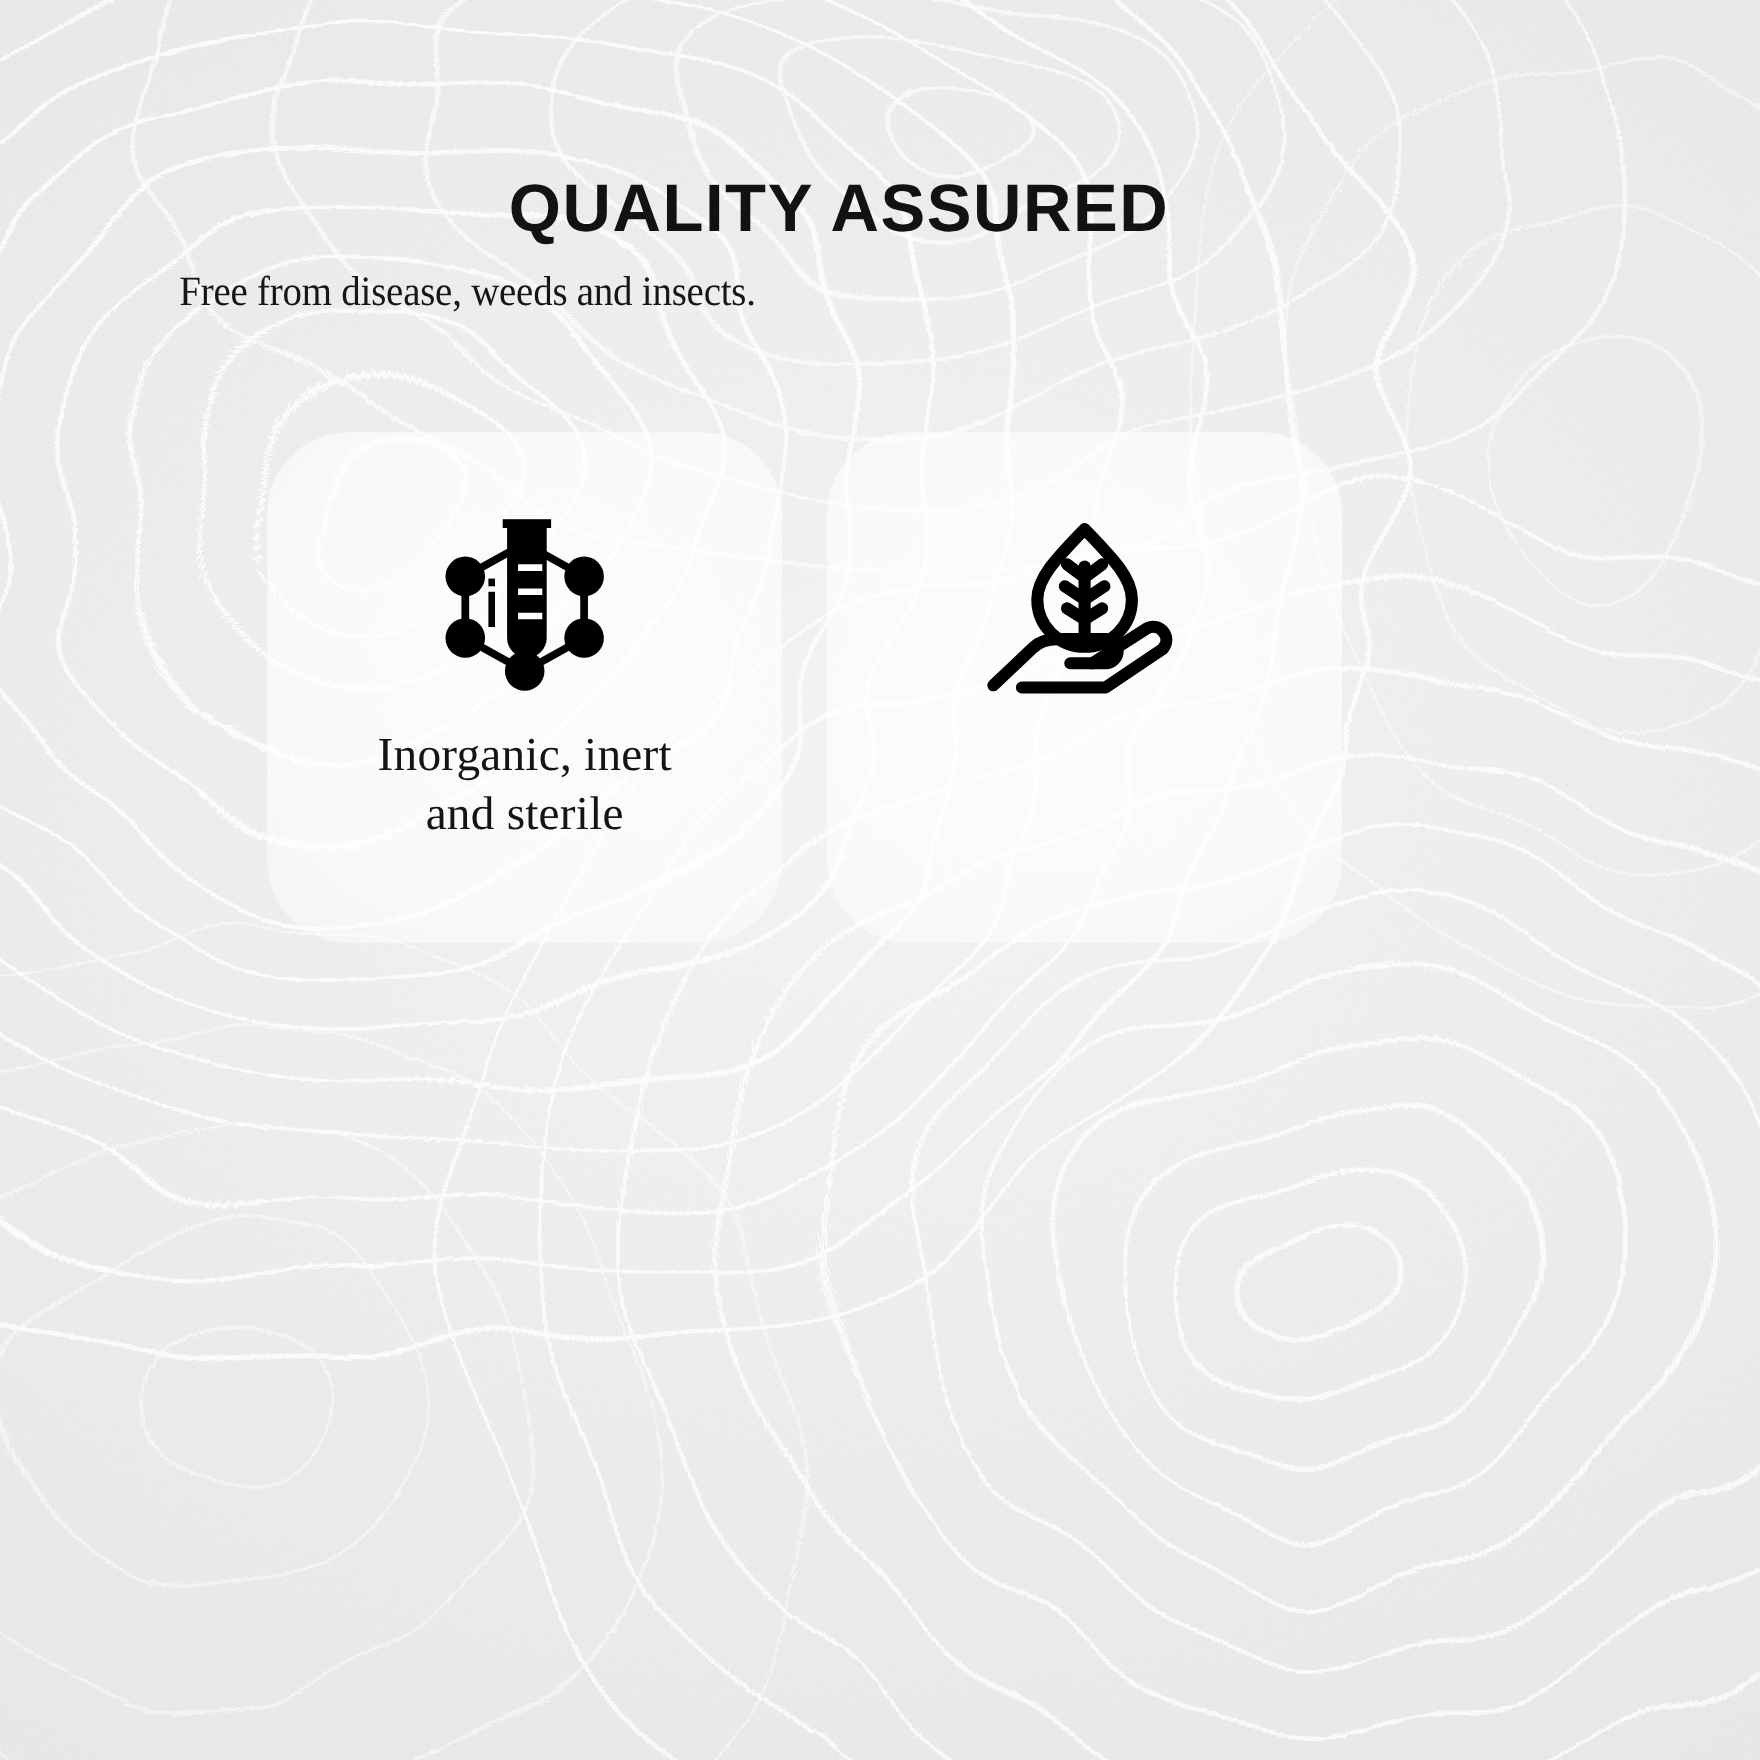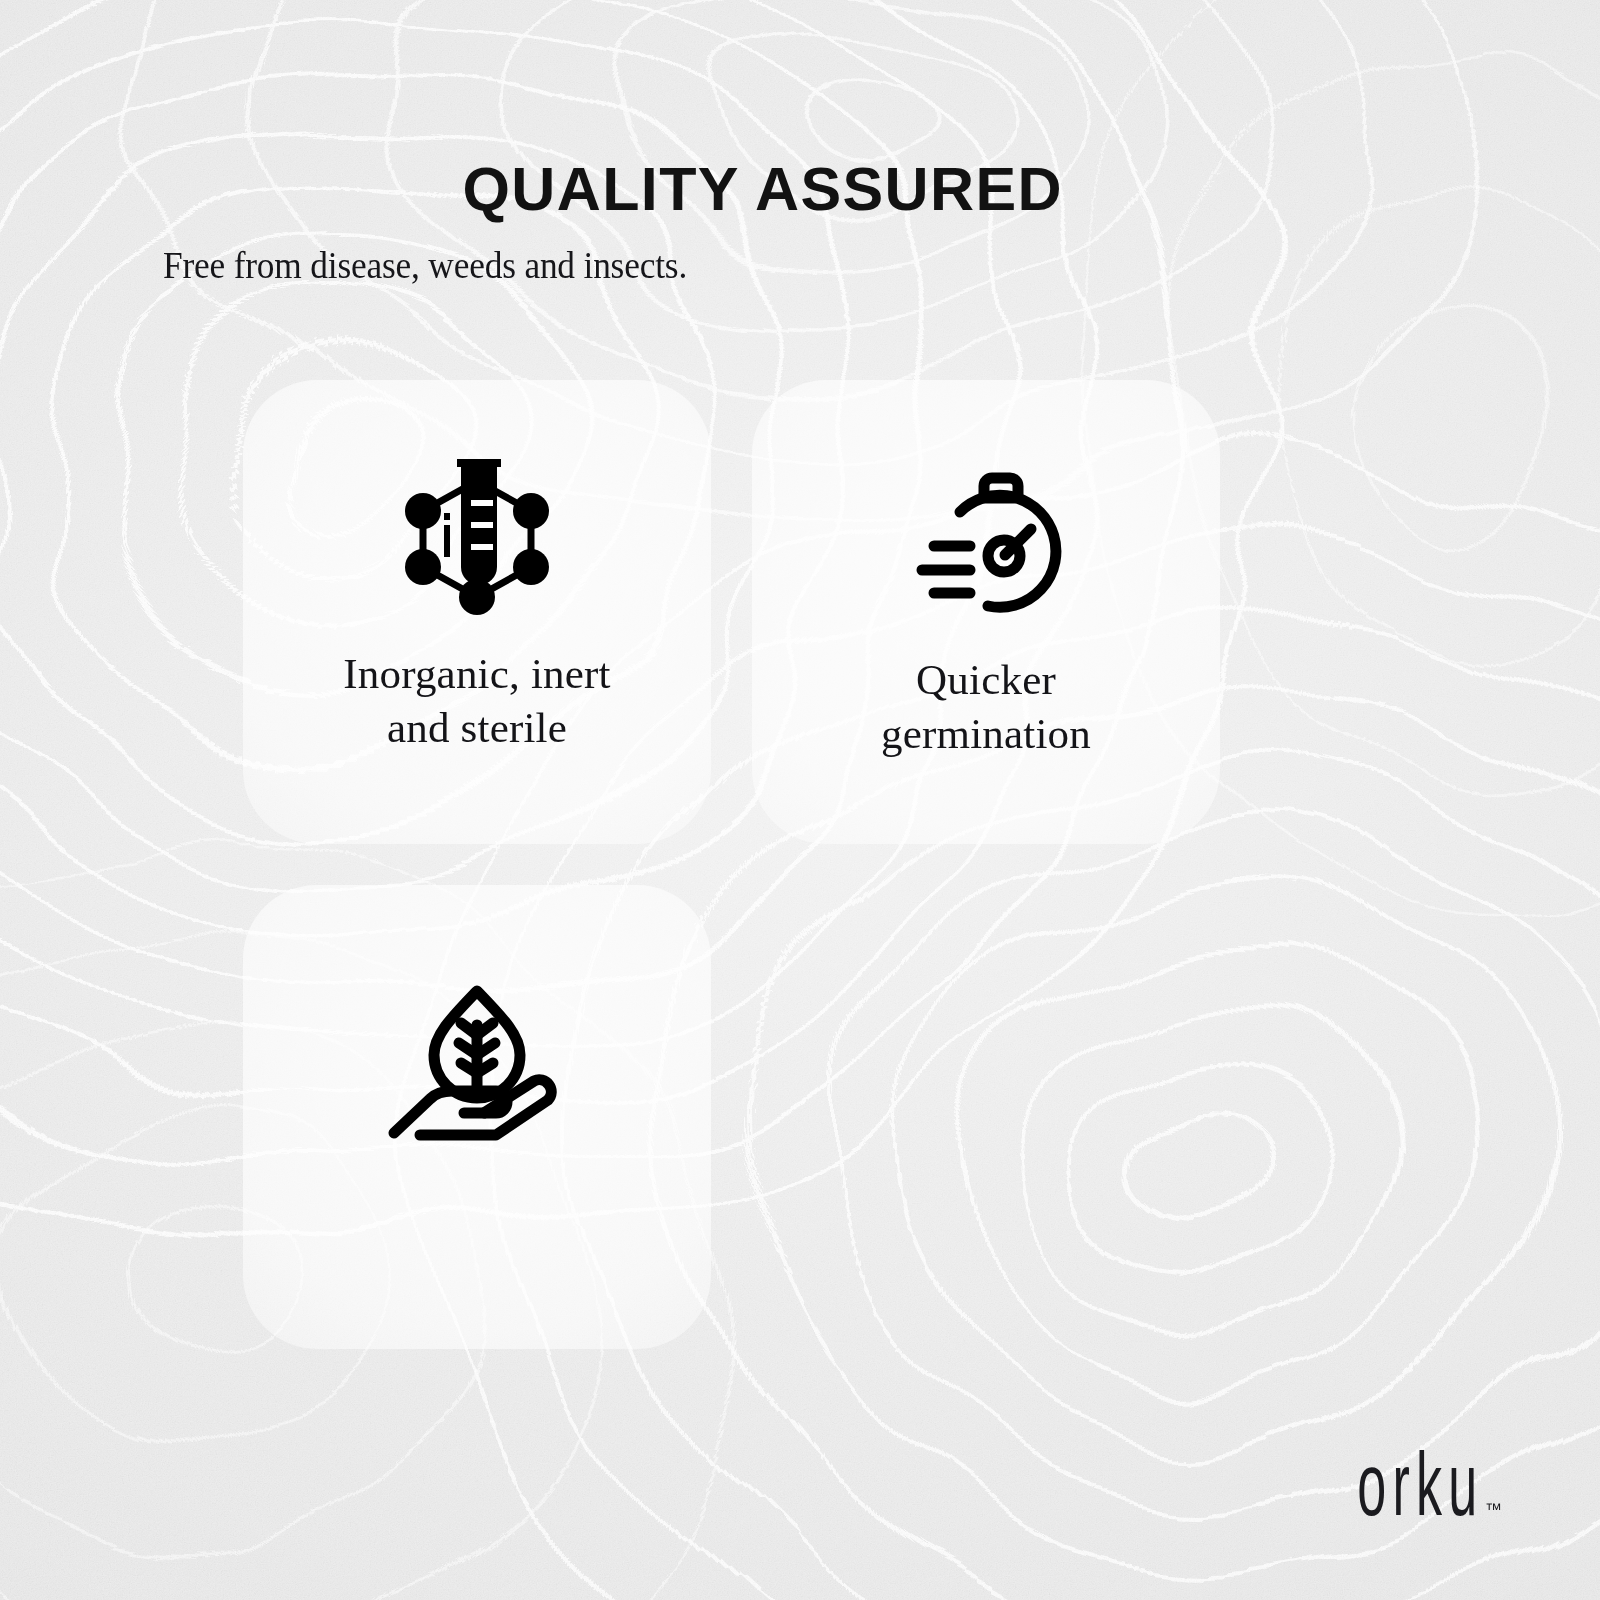--- a/index.html
+++ b/index.html
@@ -50,21 +50,21 @@
     color:#16161a;
     margin-top:23px;
     letter-spacing:-.2px;
     transform:scaleX(.93);
     transform-origin:left center;
     white-space:nowrap;
   }
 
   #grid{
     position:absolute;
-    left:243px; top:380px;
+    left:243px; top:393px;
     width:1060px; height:966px;
     display:grid;
     grid-template-columns:468px 468px;
     grid-template-rows:464px 464px;
     column-gap:124px;
     row-gap:38px;
     gap:41px;
   }
 
   .card{
@@ -262,42 +262,20 @@
           <g fill="#000">
             <rect x="51" y="70" width="6" height="32"></rect>
             <rect x="51" y="58" width="6" height="7"></rect>
           </g>
         </svg>
       </div>
       <div class="card-label" style="white-space:pre-line">Inorganic, inert
 and sterile</div>
     </div>
 
-    <div class="card">
-      <div class="card-icon">
-        <svg width="172" height="160" viewBox="0 0 172 160" xmlns="http://www.w3.org/2000/svg">
-          <g fill="none" stroke="#000" stroke-width="11" stroke-linecap="round" stroke-linejoin="round">
-
-            <path d="M92 18 h18 a8 8 0 0 1 8 8 v12 h-34 v-12 a8 8 0 0 1 8 -8 Z"></path>
-
-            <path d="M60 52 A56 56 0 1 1 88 146"></path>
-
-            <path d="M105 95 L131 69"></path>
-
-            <path d="M34 86 h36"></path>
-            <path d="M22 110 h48"></path>
-            <path d="M34 133 h36"></path>
-          </g>
-
-          <circle cx="104" cy="96" r="16" fill="none" stroke="#000" stroke-width="11"></circle>
-        </svg>
-      </div>
-      <div class="card-label" style="white-space:pre-line">Quicker
-germination</div>
-    </div>
 
 
     <div class="card">
       <div class="card-icon">
         <svg width="186" height="160" viewBox="0 0 186 160" xmlns="http://www.w3.org/2000/svg">
           <g fill="none" stroke="#000" stroke-width="11" stroke-linecap="round" stroke-linejoin="round">
 
             <path d="M93 8
                      C118 34 136 52 136 72
                      a43 43 0 0 1 -86 0
@@ -324,18 +302,14 @@
                      a12 12 0 0 1 14 19
                      L112 152
                      L36 152"></path>
           </g>
         </svg>
       </div>
     </div>
 
   </div>
 
-  <div id="logo">
-    <div id="logo-word">orku</div>
-    <div id="logo-tm">™</div>
-  </div>
 
 </div>
 
 </body></html>

